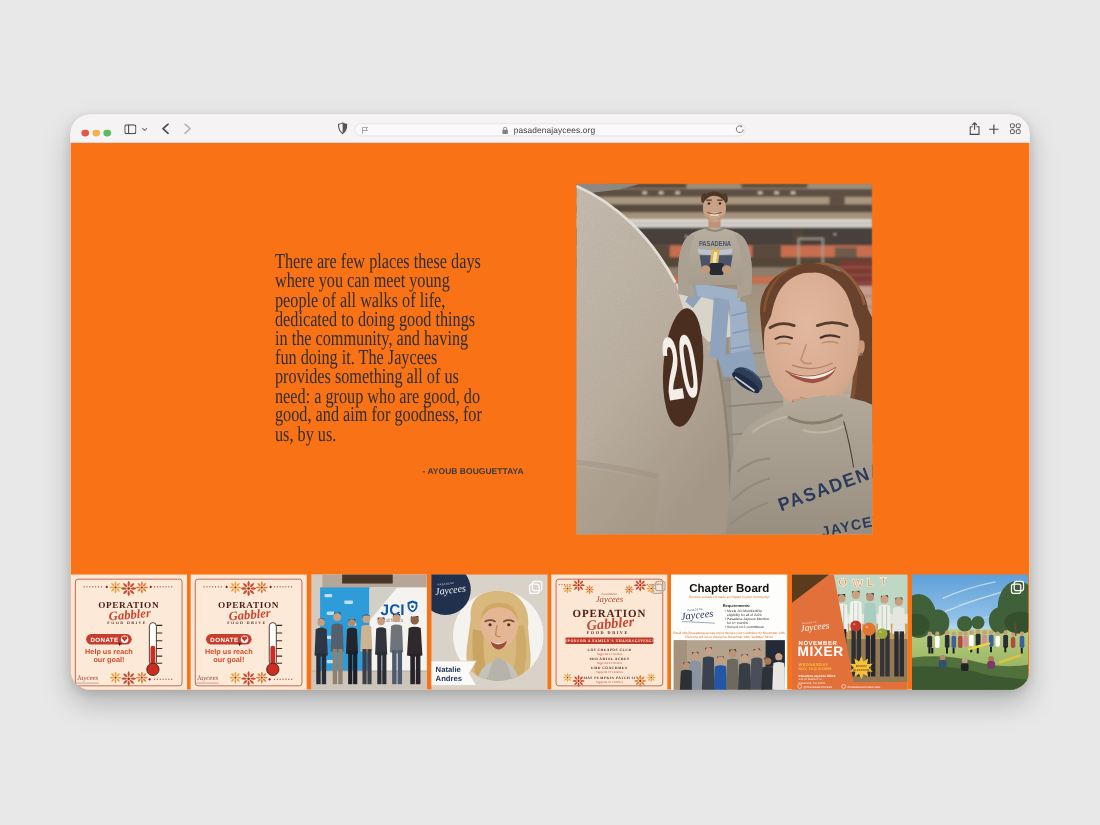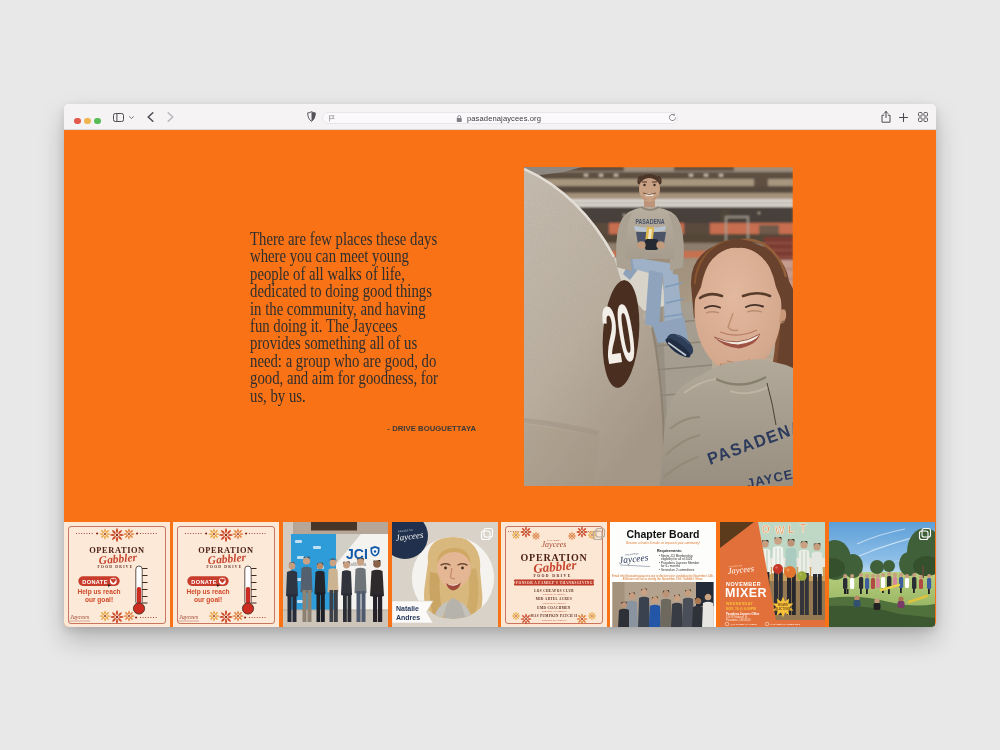--- a/index.html
+++ b/index.html
@@ -1,20 +1,20 @@
 <!DOCTYPE html>
 <html><head>
 <meta charset="utf-8">
 <style>
   * { margin:0; padding:0; box-sizing:border-box; }
   html,body { width:1000px; height:750px; overflow:hidden; }
   body { background:#e9e8e8; font-family:"Liberation Sans", sans-serif; position:relative; }
   .window {
     position:absolute; left:64px; top:104px; width:872px; height:523px;
-    border-radius:5px; overflow:hidden; background:#fff;
+    border-radius:18px; overflow:hidden; background:#fff;
     box-shadow:0 13px 26px rgba(0,0,0,.22), 0 3px 9px rgba(0,0,0,.11);
   }
   .toolbar {
     position:absolute; left:0; top:0; width:872px; height:26px;
     background:#f6f3f5; border-bottom:1px solid #dcd8da; box-sizing:border-box;
   }
   .tl { position:absolute; top:14.2px; width:6.2px; height:6.2px; border-radius:50%; }
   .tl.r { left:10.4px; background:#e4584c; }
   .tl.y { left:20.4px; background:#eeb54e; }
   .tl.g { left:30.4px; background:#58bd58; }
@@ -119,21 +119,21 @@
 
     <svg class="tbicon" style="left:854px;top:8px" width="10" height="10" viewBox="0 0 10 10">
       <rect x="0.5" y="0.5" width="3.6" height="3.6" rx="1" fill="none" stroke="#4c4a50" stroke-width="0.9"></rect>
       <rect x="5.9" y="0.5" width="3.6" height="3.6" rx="1" fill="none" stroke="#4c4a50" stroke-width="0.9"></rect>
       <rect x="0.5" y="5.9" width="3.6" height="3.6" rx="1" fill="none" stroke="#4c4a50" stroke-width="0.9"></rect>
       <rect x="5.9" y="5.9" width="3.6" height="3.6" rx="1" fill="none" stroke="#4c4a50" stroke-width="0.9"></rect>
     </svg>
   </div>
   <div class="content">
     <div class="quote">There are few places these days<br>where you can meet young<br>people of all walks of life,<br>dedicated to doing good things<br>in the community, and having<br>fun doing it. The Jaycees<br>provides something all of us<br>need: a group who are good, do<br>good, and aim for goodness, for<br>us, by us.</div>
-    <div class="attrib">- DRIVE BOUGUETTAYA</div>
+    <div class="attrib">- AYOUB BOUGUETTAYA</div>
     <svg class="photo" viewBox="0 0 269 319">
 <defs>
   <linearGradient id="wallg" x1="0" y1="0" x2="0.6" y2="1">
     <stop offset="0" stop-color="#c9c0b4"></stop>
             <stop offset="0.55" stop-color="#bdb2a3"></stop>
             <stop offset="1" stop-color="#a59786"></stop>
   </linearGradient>
   <radialGradient id="faceg" cx="0.45" cy="0.38" r="0.8">
     <stop offset="0" stop-color="#e2b89e"></stop>
             <stop offset="0.7" stop-color="#d5a98e"></stop>

